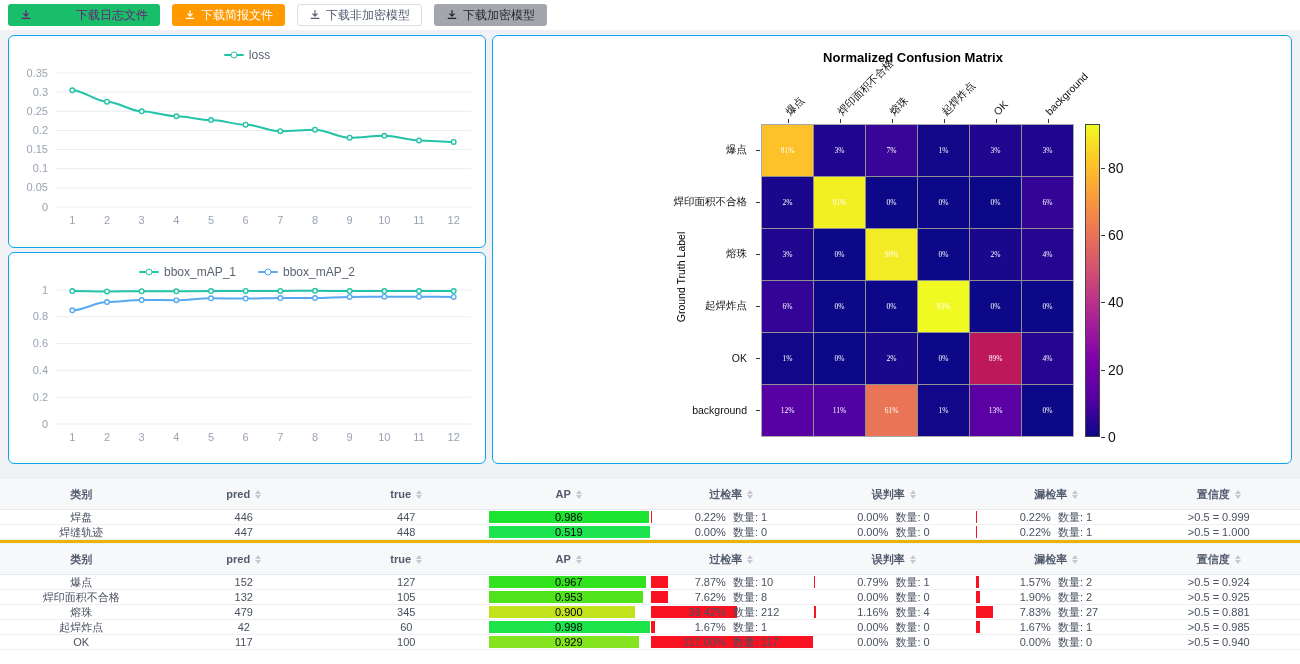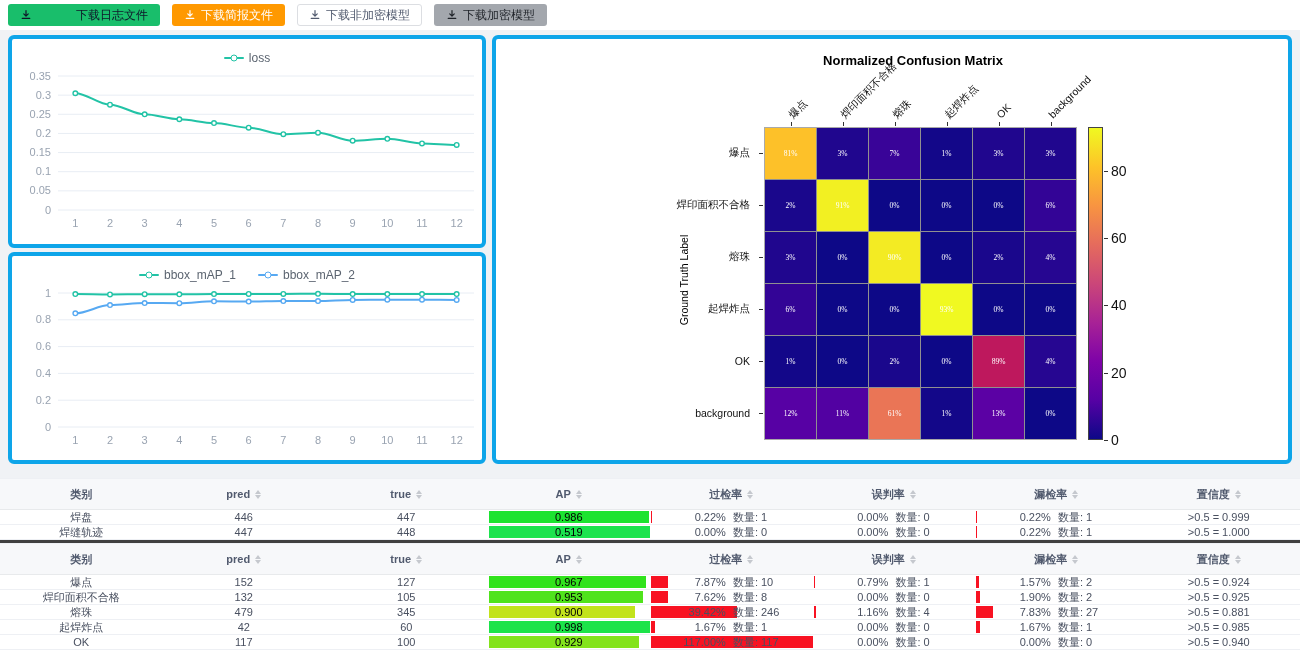--- a/index.html
+++ b/index.html
@@ -3,29 +3,29 @@
 <meta charset="utf-8">
 <style>
   * { box-sizing: border-box; margin: 0; padding: 0; }
   html,body { width:1300px; height:664px; overflow:hidden; background:#fff;
     font-family:"Liberation Sans","DejaVu Sans",sans-serif; }
   
   .topbar { height:30px; background:#fff; display:flex; align-items:center; gap:12px; padding:0 8px; }
   .btn { height:22px; padding:0 11px; border-radius:3px; font-size:12px; display:inline-flex;
          align-items:center; gap:5px; border:1px solid transparent; cursor:pointer; white-space:nowrap; }
   .btn svg { width:12px; height:12px; }
-  .btn-success { background:#19be6b; color:#0f172a;gap:44px; }
+  .btn-success { background:#19be6b; color:#701a75;gap:44px; }
   .btn-warning { background:#ff9900; color:#fff; }
   .btn-default { background:#fff; color:#515a6e; border-color:#dcdee2; }
   .btn-gray    { background:#a3a7ad; color:#1f2329; }
   
   .charts-section { background:#f0f2f5; padding:5px 8px 14px 8px; display:grid;
                     grid-template-columns:478px 1fr; gap:6px; }
   .left-col { display:flex; flex-direction:column; gap:4px; }
-  .card { background:#fff; border:4px solid #0ea5e9; border-radius:6px; }
+  .card { background:#fff; border:1px solid #0ea5e9; border-radius:6px; }
   .line-card { height:213px; display:flex; flex-direction:column; }
   .line-card:last-child { height:212px; }
   .legend-row { display:flex; justify-content:center; gap:22px; margin-top:11px; height:16px; }
   .legend-item { display:flex; align-items:center; gap:5px; font-size:12px; color:#5b6470; cursor:pointer; }
   .legend-marker { position:relative; width:20px; height:8px; }
   .legend-marker i { position:absolute; left:0; right:0; top:3px; height:2px; border-radius:1px; }
   .legend-marker b { position:absolute; left:50%; top:50%; width:7px; height:7px; border-radius:50%;
                      background:#fff; border:1.5px solid; transform:translate(-50%,-50%); }
   .matrix-card { height:429px; position:relative; overflow:hidden; }
   .cm-title  { position:absolute; top:14px; left:42px; right:0; text-align:center;
@@ -39,21 +39,21 @@
              gap:1px; background:#909090; border:1px solid #a9a9a9;font-family:Liberation Serif, serif; }
   .cm-cell { display:flex; align-items:center; justify-content:center; font-size:7.5px; color:#fff; }
   .cm-rowlabel { position:absolute; left:0; width:262px; height:52px; display:flex; align-items:center;
                  justify-content:flex-end; font-size:10.5px; color:#111; }
   .cm-collabel { position:absolute; height:14px; line-height:14px; font-size:10.5px; color:#111;
                  white-space:nowrap; transform-origin:0 100%; transform:rotate(-45deg); }
   .cm-tick { position:absolute; background:#333; }
   .cm-cbar { position:absolute; left:592px; top:88px; width:15px; height:313px; border:1px solid #444; }
   .cm-cbar-lab { position:absolute; font-size:14px; color:#111; transform:translateY(-50%); }
   
-  .tables-section { background:#404040; }
+  .tables-section { background:#eab308; }
   .mtable { width:100%; }
   .mtable + .mtable { margin-top:3px; }
   .mt-head { display:grid; grid-template-columns:repeat(8,1fr); height:32px;
              background:#f7f8fa; border-bottom:1px solid #e8eaec; border-top:1px solid #eef0f4;}
   .mt-th { display:flex; align-items:center; justify-content:center; font-size:11px;
            font-weight:bold; color:#515a6e; }
   .caret { display:inline-flex; flex-direction:column; margin-left:5px; }
   .caret i { width:0; height:0; border:3px solid transparent; }
   .caret .up   { border-bottom:4px solid #c5c8ce; margin-bottom:1px; }
   .caret .down { border-top:4px solid #c5c8ce; }
@@ -558,21 +558,21 @@
         <div class="mt-td">
           <span>345</span>
         </div>
         <div class="mt-td">
           <i class="bar" style="width: 90%; background: rgb(194, 227, 28);"></i>
           <span class="ap-text">0.900</span>
         </div>
         <div class="mt-td">
           <i class="bar" style="width: 53.217%; background: rgb(248, 18, 34);"></i>
           <span class="rate-pct">39.42%</span>
-          <span class="rate-count">数量: 246</span>
+          <span class="rate-count">数量: 212</span>
         </div>
         <div class="mt-td">
           <i class="bar" style="width: 1.566%; background: rgb(248, 18, 34);"></i>
           <span class="rate-pct">1.16%</span>
           <span class="rate-count">数量: 4</span>
         </div>
         <div class="mt-td">
           <i class="bar" style="width: 10.5705%; background: rgb(248, 18, 34);"></i>
           <span class="rate-pct">7.83%</span>
           <span class="rate-count">数量: 27</span>

